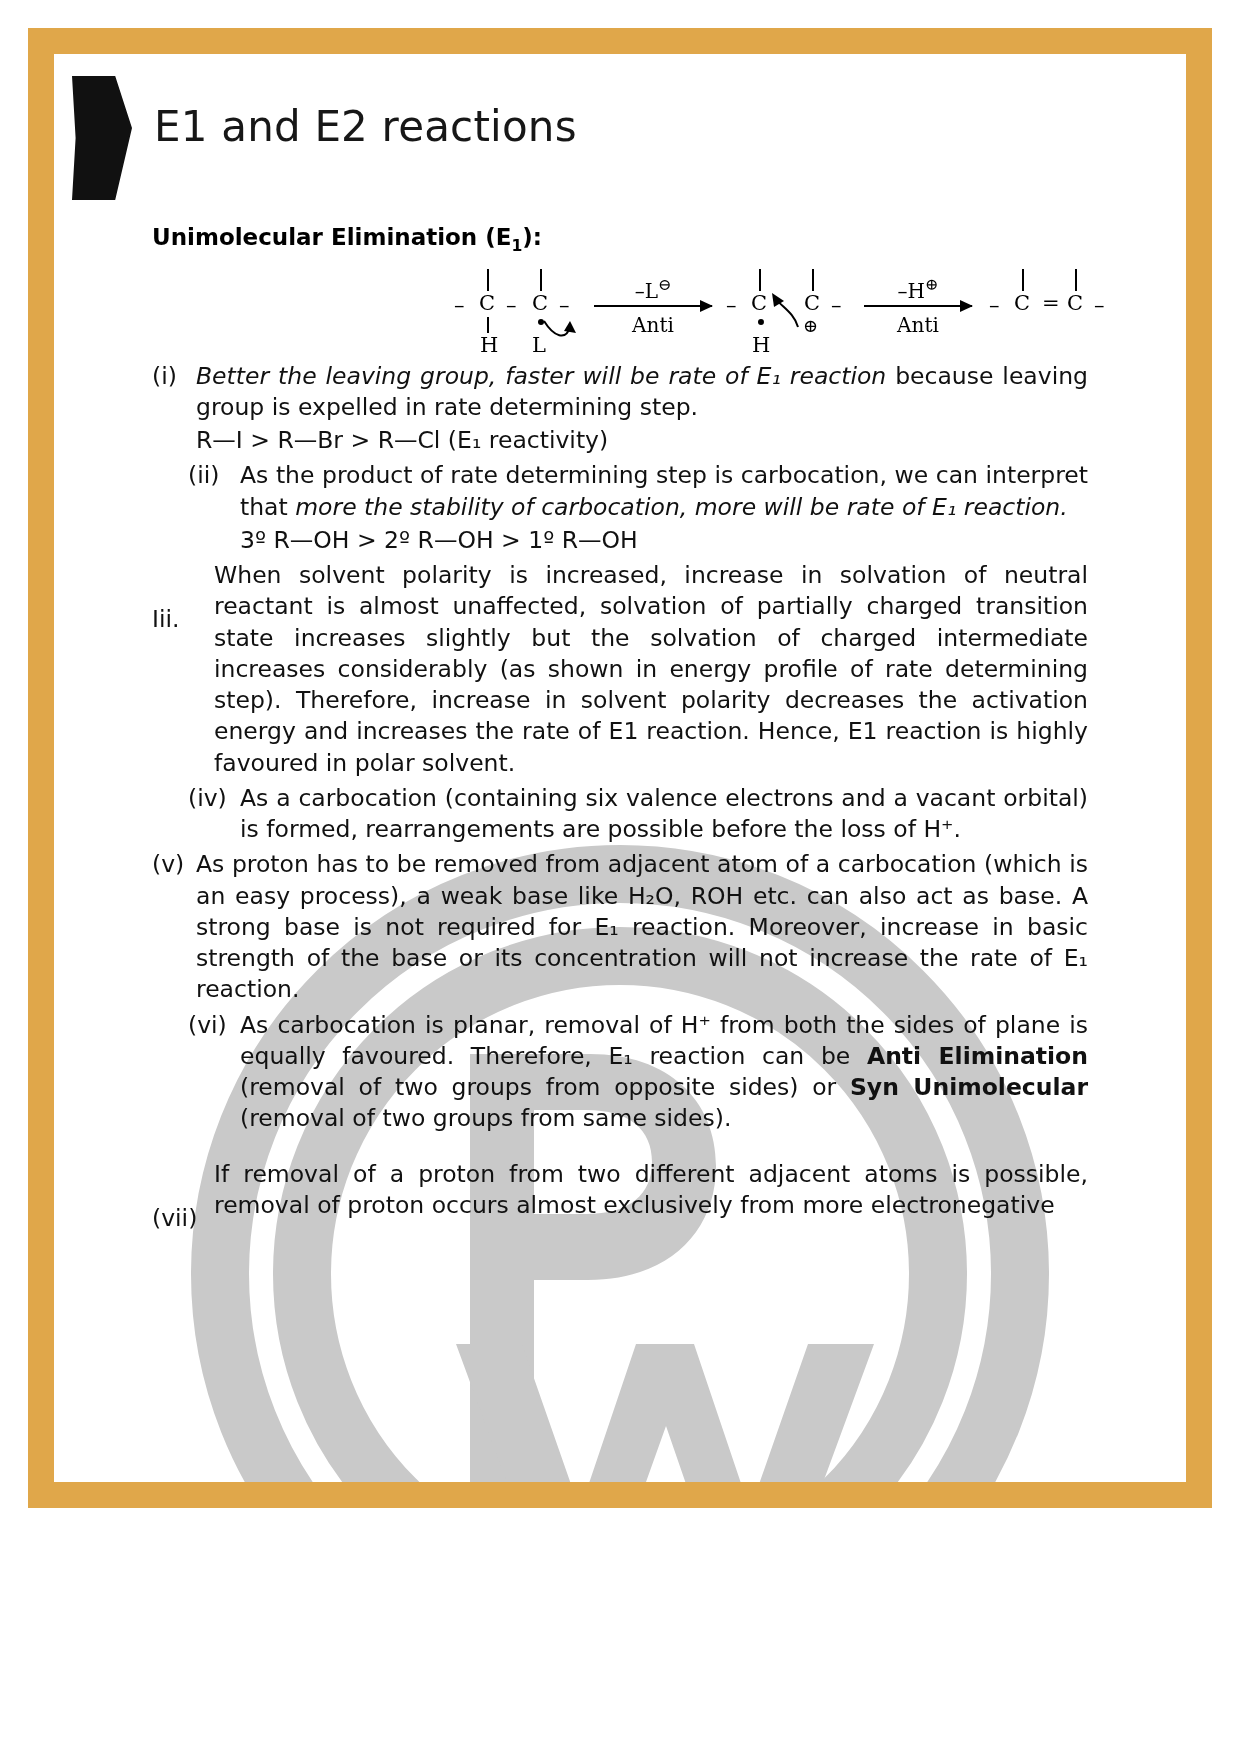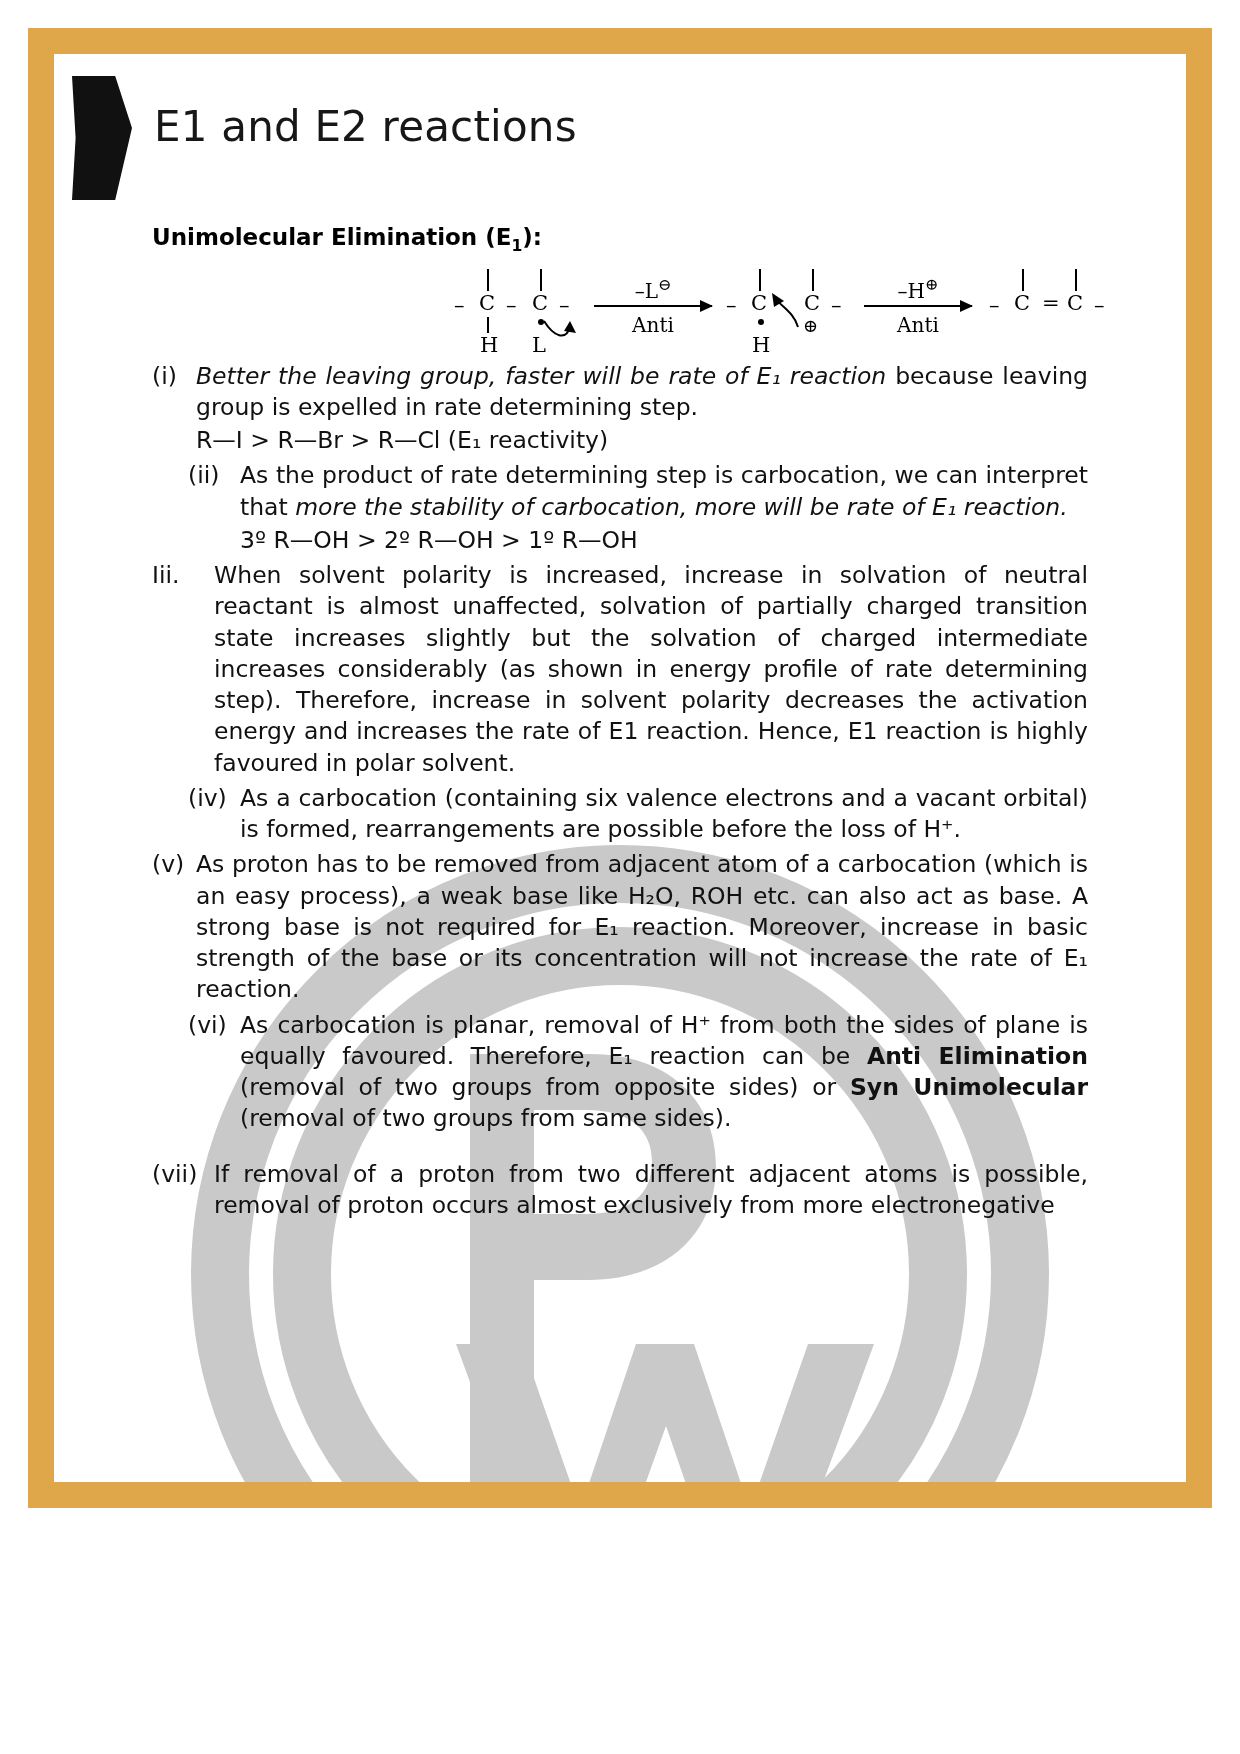--- a/index.html
+++ b/index.html
@@ -169,21 +169,21 @@
     font-size: 23.5px;
     line-height: 1.33;
     color: #111;
   }
   .marker {
     flex: 0 0 auto;
     min-width: 44px;
     white-space: nowrap;
   }
   .marker.wide { min-width: 52px; margin-left: 36px; }
-  .marker.roman3 { min-width: 62px; }
+  .marker.roman3 { min-width: 62px; margin-top: 44px; }
   .item-body {
     flex: 1 1 auto;
     text-align: justify;
     text-justify: inter-word;
   }
   .sub-line { margin-top: 2px; }
   .item-body i { font-style: italic; }
   .item-body b { font-weight: bold; }
   sub { font-size: 0.66em; vertical-align: sub; }
   .spacer-sm { height: 20px; }

